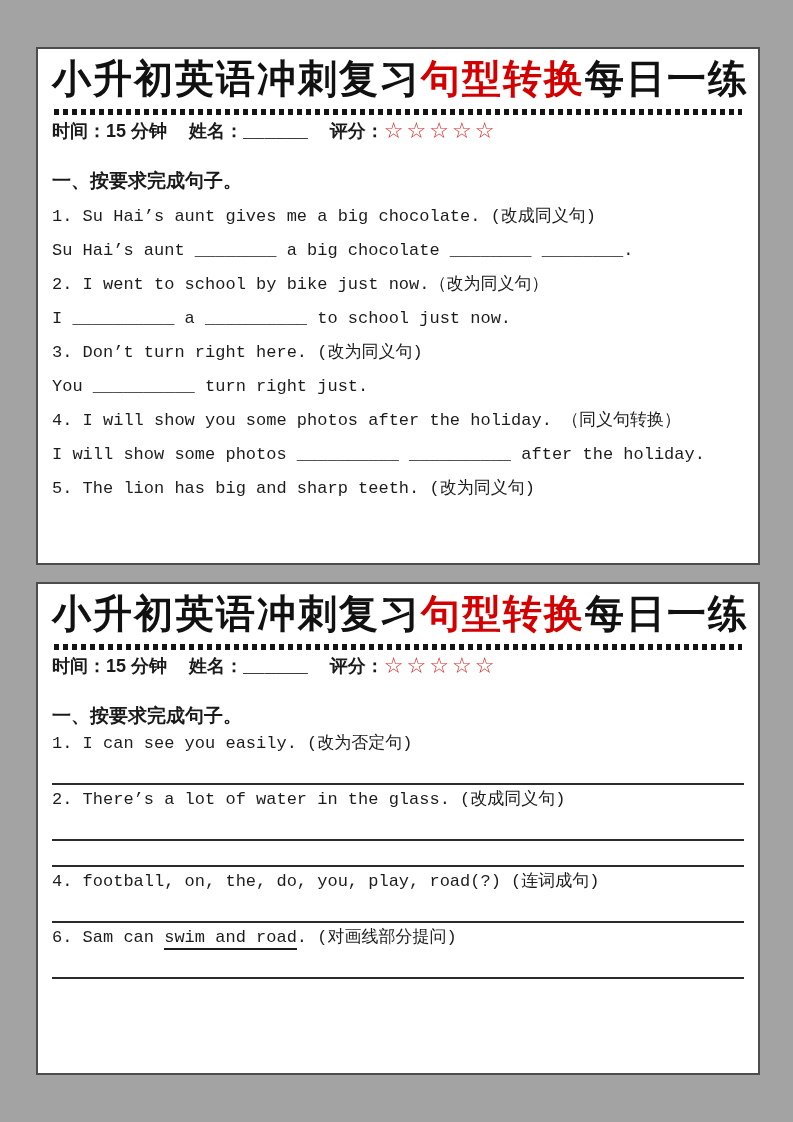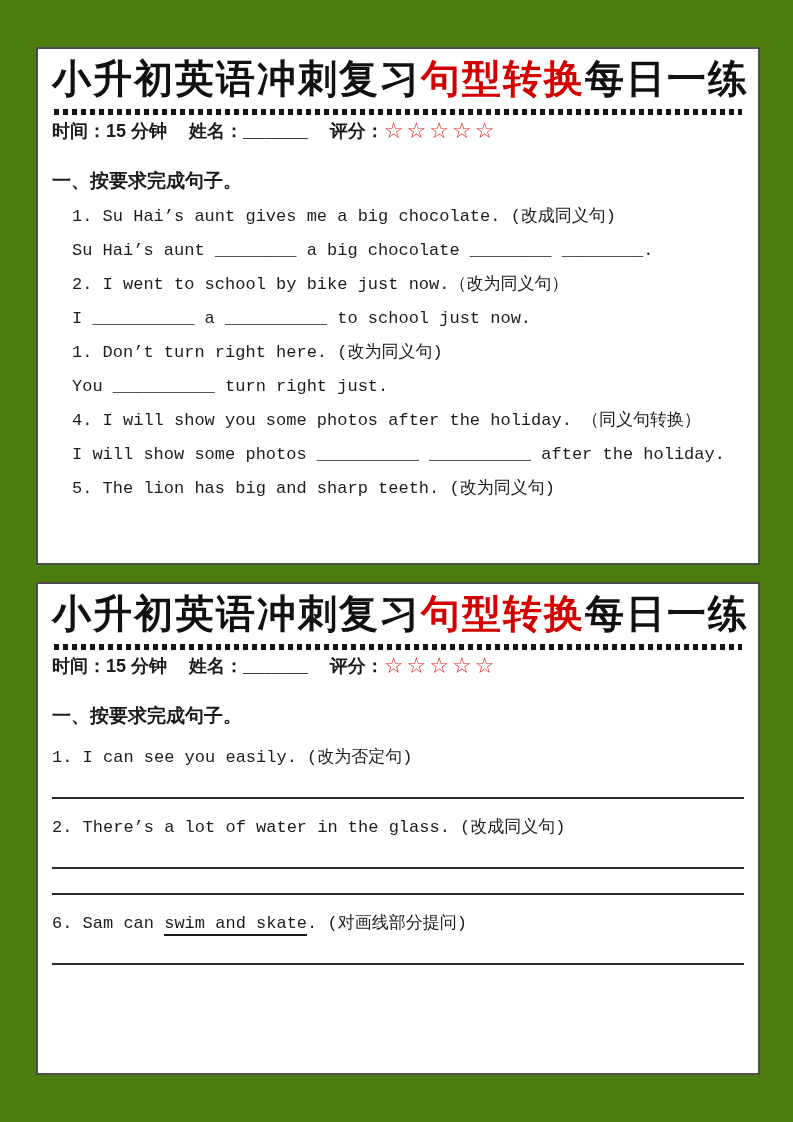--- a/index.html
+++ b/index.html
@@ -1,18 +1,18 @@
 <!DOCTYPE html>
 <html><head>
 <meta charset="utf-8">
 <style>
   * { margin:0; padding:0; box-sizing:border-box; }
   html,body { background:#ffffff; }
   .page {
-    position:relative; width:793px; height:1122px; background:#4d7c0f;
+    position:relative; width:793px; height:1122px; background:#a3a3a3;
     font-family:"Liberation Sans", sans-serif; color:#1a1a1a; overflow:hidden;
   }
   .panel {
     position:absolute; left:36px; width:724px; background:#ffffff;
     border:2px solid #4d4d4d; padding:6px 14px 0 14px;
   }
   .panel-1 { top:47px;  height:518px; }
   .panel-2 { top:582px; height:493px; }
 
   .title {
@@ -39,24 +39,24 @@
     color:#e02424; font-weight:400; font-size:22px; letter-spacing:3px;
     position:relative; top:1px;
   }
 
   .section { margin-top:21px; font-size:19px; font-weight:700; line-height:26px; }
 
   .en {
     font-family:"Liberation Mono","DejaVu Sans Mono",monospace;
     font-size:17px; letter-spacing:0; color:#1c1c1c; white-space:nowrap;
   }
-  .p1-line { height:34px; line-height:34px;margin-left:20px; }
+  .p1-line { height:34px; line-height:34px; }
   .p1-first { margin-top:6px; }
 
-  .qblock { margin-top:14px; }
+  .qblock { }
   .qblock .prompt { line-height:30px; }
   .qblock .rule { margin-top:24px; border-bottom:2px solid #2b2b2b; height:0; }
   .uline { border-bottom:2px solid #1c1c1c; padding-bottom:1px; }
 </style>
 </head>
 <body>
 
 <div class="page">
 
   <div class="panel panel-1">
@@ -67,21 +67,21 @@
     <div class="meta">
       <span>时间：</span><span>15 分钟</span><span class="gap"></span><span>姓名：</span><span class="blank">______</span><span class="gap"></span><span>评分：</span><span class="stars">☆☆☆☆☆</span>
     </div>
 
     <div class="section">一、按要求完成句子。</div>
 
     <div class="en p1-line p1-first">1. Su Hai’s aunt gives me a big chocolate. (改成同义句)</div>
     <div class="en p1-line">Su Hai’s aunt ________ a big chocolate ________ ________.</div>
     <div class="en p1-line">2. I went to school by bike just now.（改为同义句）</div>
     <div class="en p1-line">I __________ a __________ to school just now.</div>
-    <div class="en p1-line">1. Don’t turn right here. (改为同义句)</div>
+    <div class="en p1-line">3. Don’t turn right here. (改为同义句)</div>
     <div class="en p1-line">You __________ turn right just.</div>
     <div class="en p1-line">4. I will show you some photos after the holiday. （同义句转换）</div>
     <div class="en p1-line">I will show some photos __________ __________ after the holiday.</div>
     <div class="en p1-line">5. The lion has big and sharp teeth. (改为同义句)</div>
   </div>
 
   <div class="panel panel-2">
     <div class="title"><span>小升初英语冲刺复习</span><span class="red">句型转换</span><span>每日一练</span></div>
 
     <div class="dotted"></div>
@@ -97,18 +97,22 @@
       <div class="rule"></div>
     </div>
     <div class="qblock">
       <div class="en prompt">2. There’s a lot of water in the glass. (改成同义句)</div>
       <div class="rule"></div>
     </div>
     <div class="qblock">
       <div class="rule"></div>
     </div>
     <div class="qblock">
-      <div class="en prompt"><span>6. Sam can </span><span class="uline">swim and skate</span><span>. (对画线部分提问)</span></div>
+      <div class="en prompt">4. football, on, the, do, you, play, road(?) (连词成句)</div>
+      <div class="rule"></div>
+    </div>
+    <div class="qblock">
+      <div class="en prompt"><span>6. Sam can </span><span class="uline">swim and road</span><span>. (对画线部分提问)</span></div>
       <div class="rule"></div>
     </div>
   </div>
 
 </div>
 
 </body></html>

